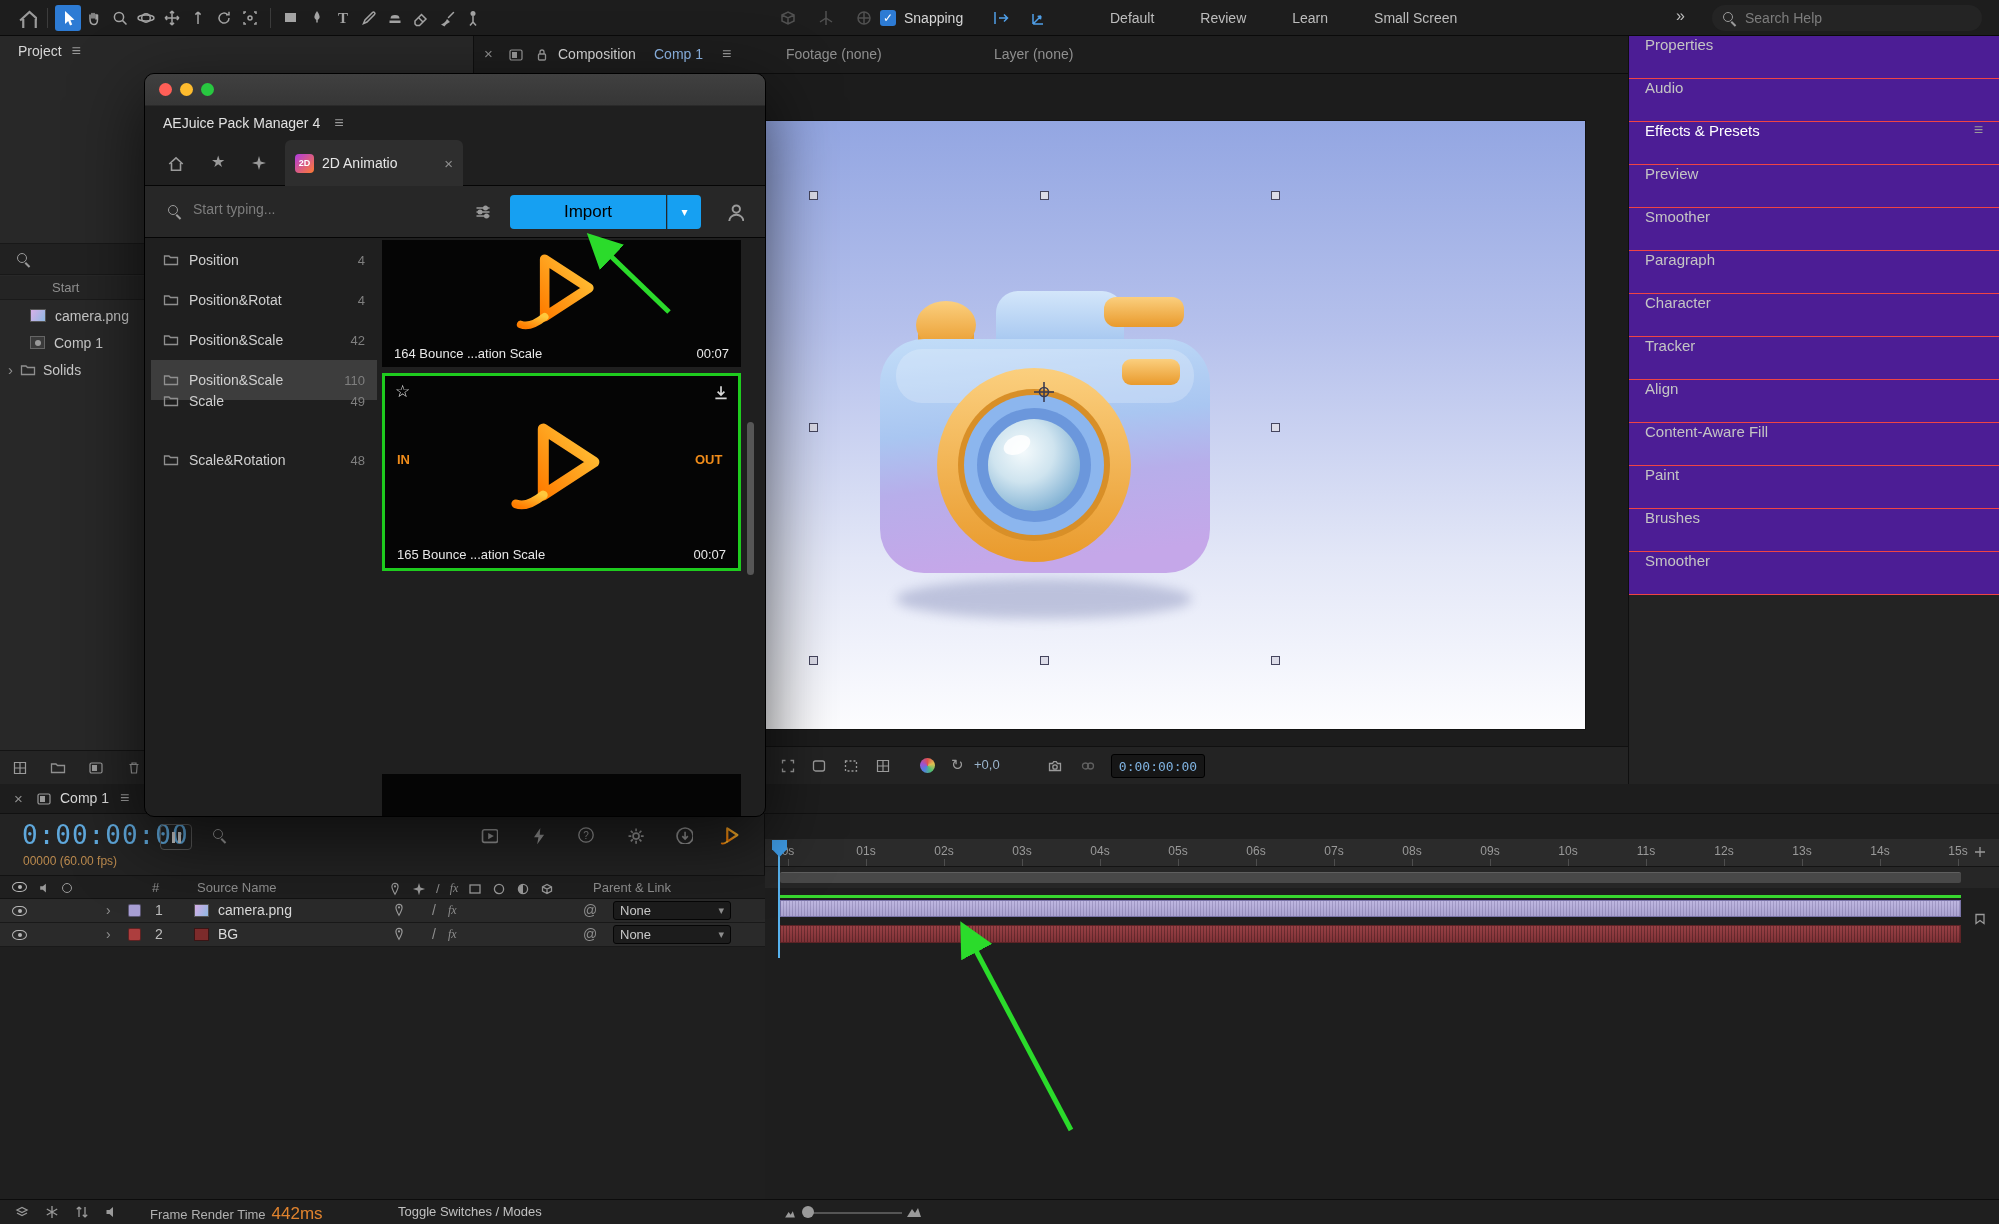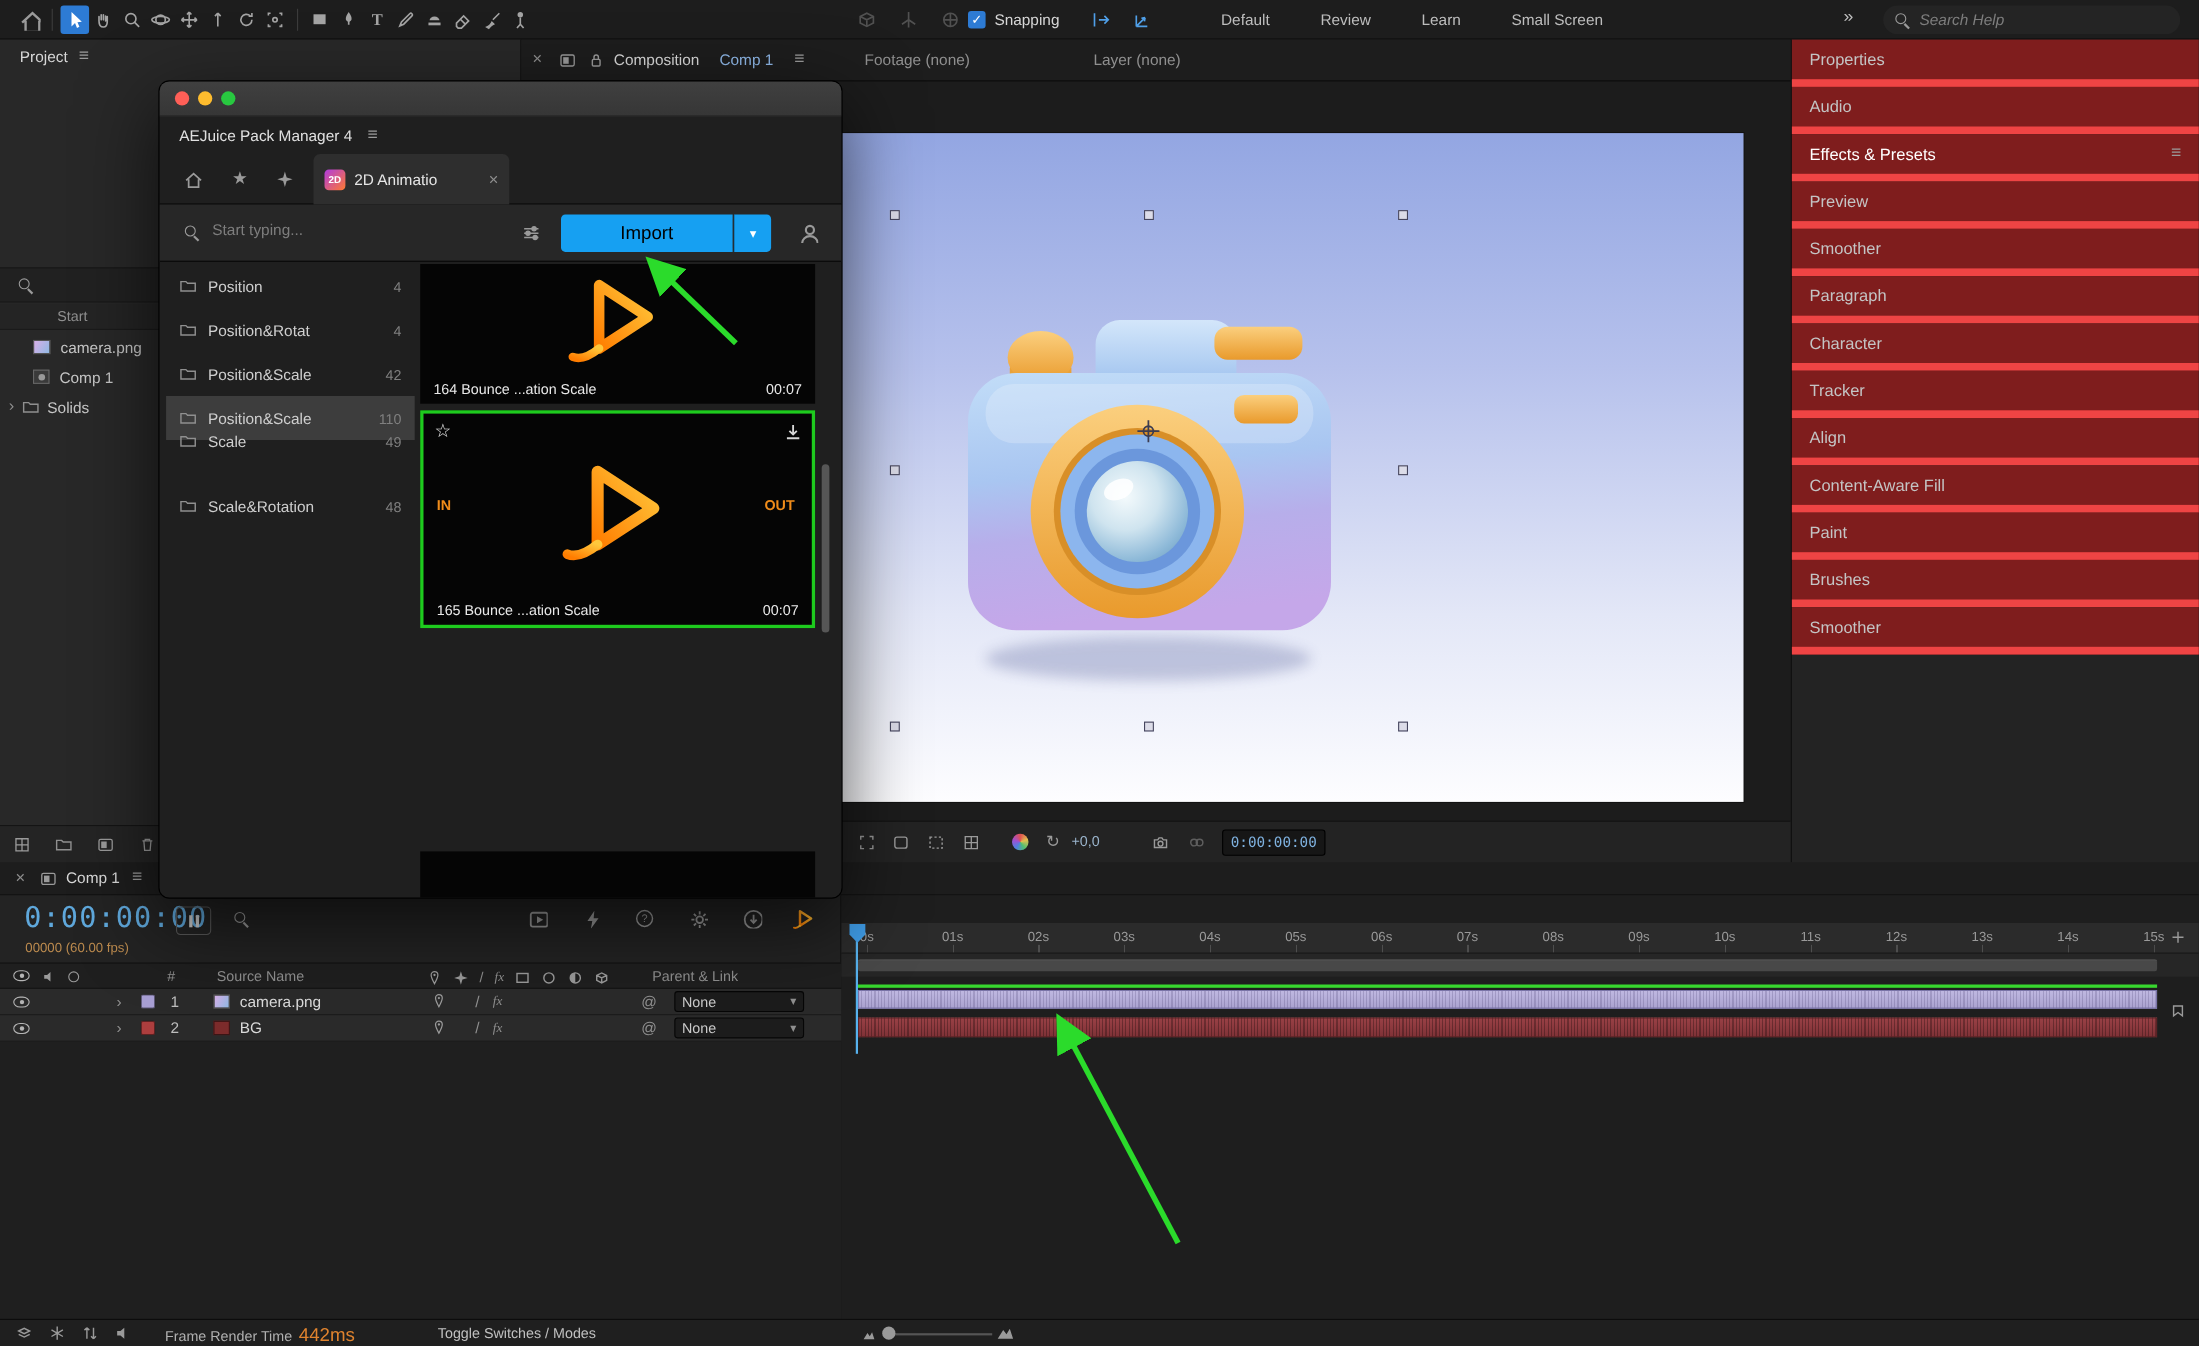--- a/index.html
+++ b/index.html
@@ -22,21 +22,21 @@
 
 #project{left:0;top:36px;width:474px;height:748px;background:#282828;border-right:1px solid #0f0f0f}
 .proj-row{position:absolute;left:0;width:474px;display:flex;align-items:center}
 
 #viewer{left:474px;top:36px;width:1154px;height:748px;background:#1c1c1c}
 #viewer-tabbar{position:absolute;left:0;top:0;width:1154px;height:38px;background:#1d1d1d;border-bottom:1px solid #0c0c0c}
 #canvas{position:absolute;left:291px;top:85px;width:820px;height:608px;background:linear-gradient(180deg,#93a6e2 0%,#b6c1ec 35%,#e3e7f7 72%,#fdfdff 100%);box-shadow:0 0 0 1px rgba(0,0,0,.35)}
 .handle{position:absolute;width:9px;height:9px;background:#dcdce8;border:1px solid #45455e}
 
 #rightpanel{left:1628px;top:36px;width:371px;height:748px;background:#232323;border-left:1px solid #0f0f0f}
-.rp-item{height:43px;display:flex;align-items:center;padding:0 16px;border-bottom:7px solid #ef4444;background:#7f1d1d;font-size:15px;color:#c4c4c4}
+.rp-item{height:43px;display:flex;align-items:flex-start;padding:0 16px;border-bottom:1px solid #ef4444;background:#4c1d95;font-size:15px;color:#c4c4c4}
 .rp-item.active{color:#ffffff}
 
 #aejuice{left:144px;top:73px;width:622px;height:744px;background:#1f1f1f;border-radius:10px;border:1px solid #000;box-shadow:0 22px 70px rgba(0,0,0,.65);overflow:hidden;z-index:40}
 .tl-dot{width:13px;height:13px;border-radius:50%}
 .folder-row{position:absolute;left:6px;width:226px;height:40px;display:flex;align-items:center;padding:0 12px;gap:10px;font-size:14px;color:#cfcfcf}
 .folder-row .count{margin-left:auto;color:#7f7f7f;font-size:13px}
 .folder-row.sel{background:#3d3d3d}
 .thumb{position:absolute;left:237px;width:359px;background:#050505;overflow:hidden}
 .thumb-label{position:absolute;left:0;right:0;bottom:0;height:27px;display:flex;align-items:center;padding:0 12px;color:#e8e8e8;font-size:13px}
 .thumb-label .dur{margin-left:auto}
@@ -312,21 +312,21 @@
 
     <div class="abs flex" style="left:1110px;top:0;height:36px;gap:46px">
       <span class="ws-label">Default</span>
       <span class="ws-label">Review</span>
       <span class="ws-label">Learn</span>
       <span class="ws-label">Small Screen</span>
     </div>
     <span class="abs" style="left:1676px;top:7px;font-size:16px;color:#bdbdbd">»</span>
     <div class="abs flex" style="left:1712px;top:5px;width:270px;height:26px;background:#242424;border-radius:13px;padding:0 10px;gap:8px">
       <span class="srch"></span>
-      <input style="width: 210px; font-style: italic;" placeholder="Search Help">
+      <input style="width: 210px;" placeholder="Search Help">
     </div>
   </div>
 
   <div id="project" class="abs">
     <div class="proj-row" style="top:0;height:30px;padding-left:18px;gap:10px">
       <span style="color:#d6d6d6">Project</span>
       <span class="menu-glyph">≡</span>
     </div>
     <div class="proj-row" style="top:207px;height:32px;background:#212121;border-top:1px solid #181818;border-bottom:1px solid #181818;padding-left:16px;gap:8px">
       <span class="srch"></span>

